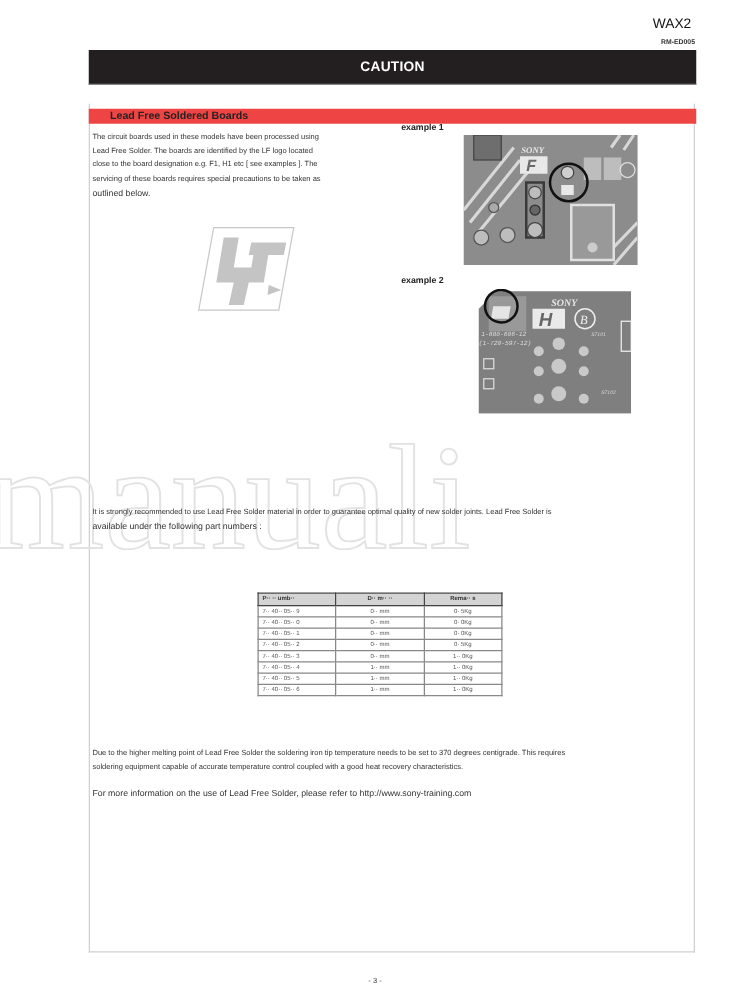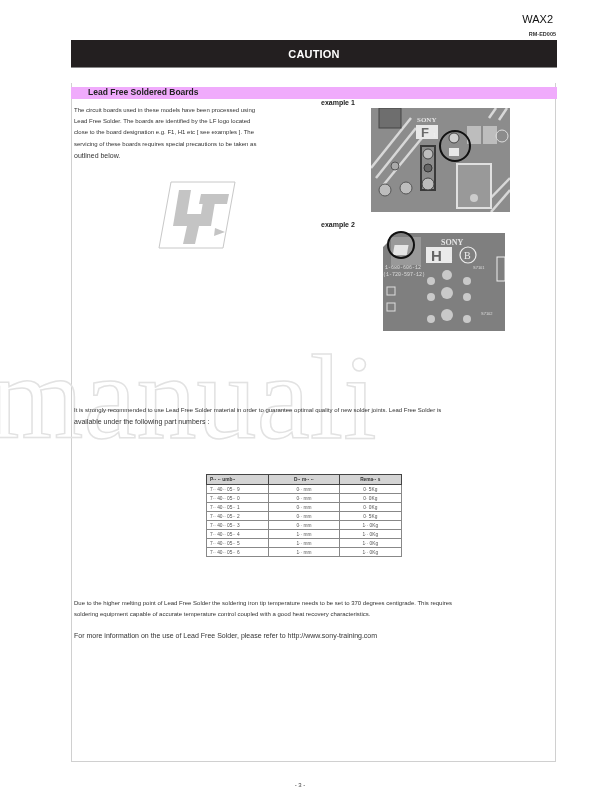--- a/index.html
+++ b/index.html
@@ -7,27 +7,27 @@
          font-family:"Liberation Sans", sans-serif; color:#222; }
   .model { position:absolute; right:47px; top:13px; font-size:11px; font-weight:normal; color:#111; }
   .docref { position:absolute; right:44px; top:31px; font-size:5.5px; font-weight:bold; color:#333; }
   .caution-bar { position:absolute; left:71px; top:40px; width:486px; height:27px;
                  background:#231f20; border-bottom:1px solid #888;
                  display:flex; align-items:center; justify-content:center; }
   .caution-bar span { color:#fff; font-weight:bold; font-size:11px; letter-spacing:0.2px;text-align:center; }
   .frame { position:absolute; left:71px; top:83px; width:485px; height:679px;
            border:1px solid #d0d0d0; border-top:none; box-sizing:border-box; }
   .section-head { position:absolute; left:71px; top:87px; width:486px; height:12px;
-                  background:#f0abfc; }
+                  background:#ef4444; }
   .section-head span { position:absolute; left:17px; top:0px; font-size:8.5px; font-weight:bold; color:#222; }
   .intro { position:absolute; left:74px; top:105px; width:230px; font-size:6px; line-height:11.2px; color:#333; }
   .intro .last { font-size:7px; }
   .lf-logo { position:absolute; left:157px; top:180px; width:80px; height:70px; }
   .ex-label { position:absolute; font-size:7px; font-weight:bold; color:#222; }
-  .photo { position:absolute; background:#8a8a8a; overflow:hidden; }
+  .photo { position:absolute; background:#8a8a8a; overflow:hidden;font-style:italic; }
   .para { position:absolute; left:74px; font-size:6px; line-height:11.2px; color:#333; }
   .big { font-size:7px; }
   table.parts { position:absolute; left:206px; top:474px; width:196px; border-collapse:collapse;
                 font-size:4.8px; color:#555; border:1px solid #444; }
   table.parts th { background:#d4d4d4; font-weight:bold; border:1px solid #444; height:9px; padding:0 3px; color:#333; }
   table.parts td { border:1px solid #888; height:8px; padding:0 3px; }
   table.parts td.c, table.parts th.c { text-align:center; }
   table.parts th.l, table.parts td.l { text-align:left; }
   .pagenum { position:absolute; left:0; width:600px; top:782px; text-align:center; font-size:6px; color:#444; }
   .watermark { position:absolute; left:0; top:330px; width:600px; height:110px; pointer-events:none; }

